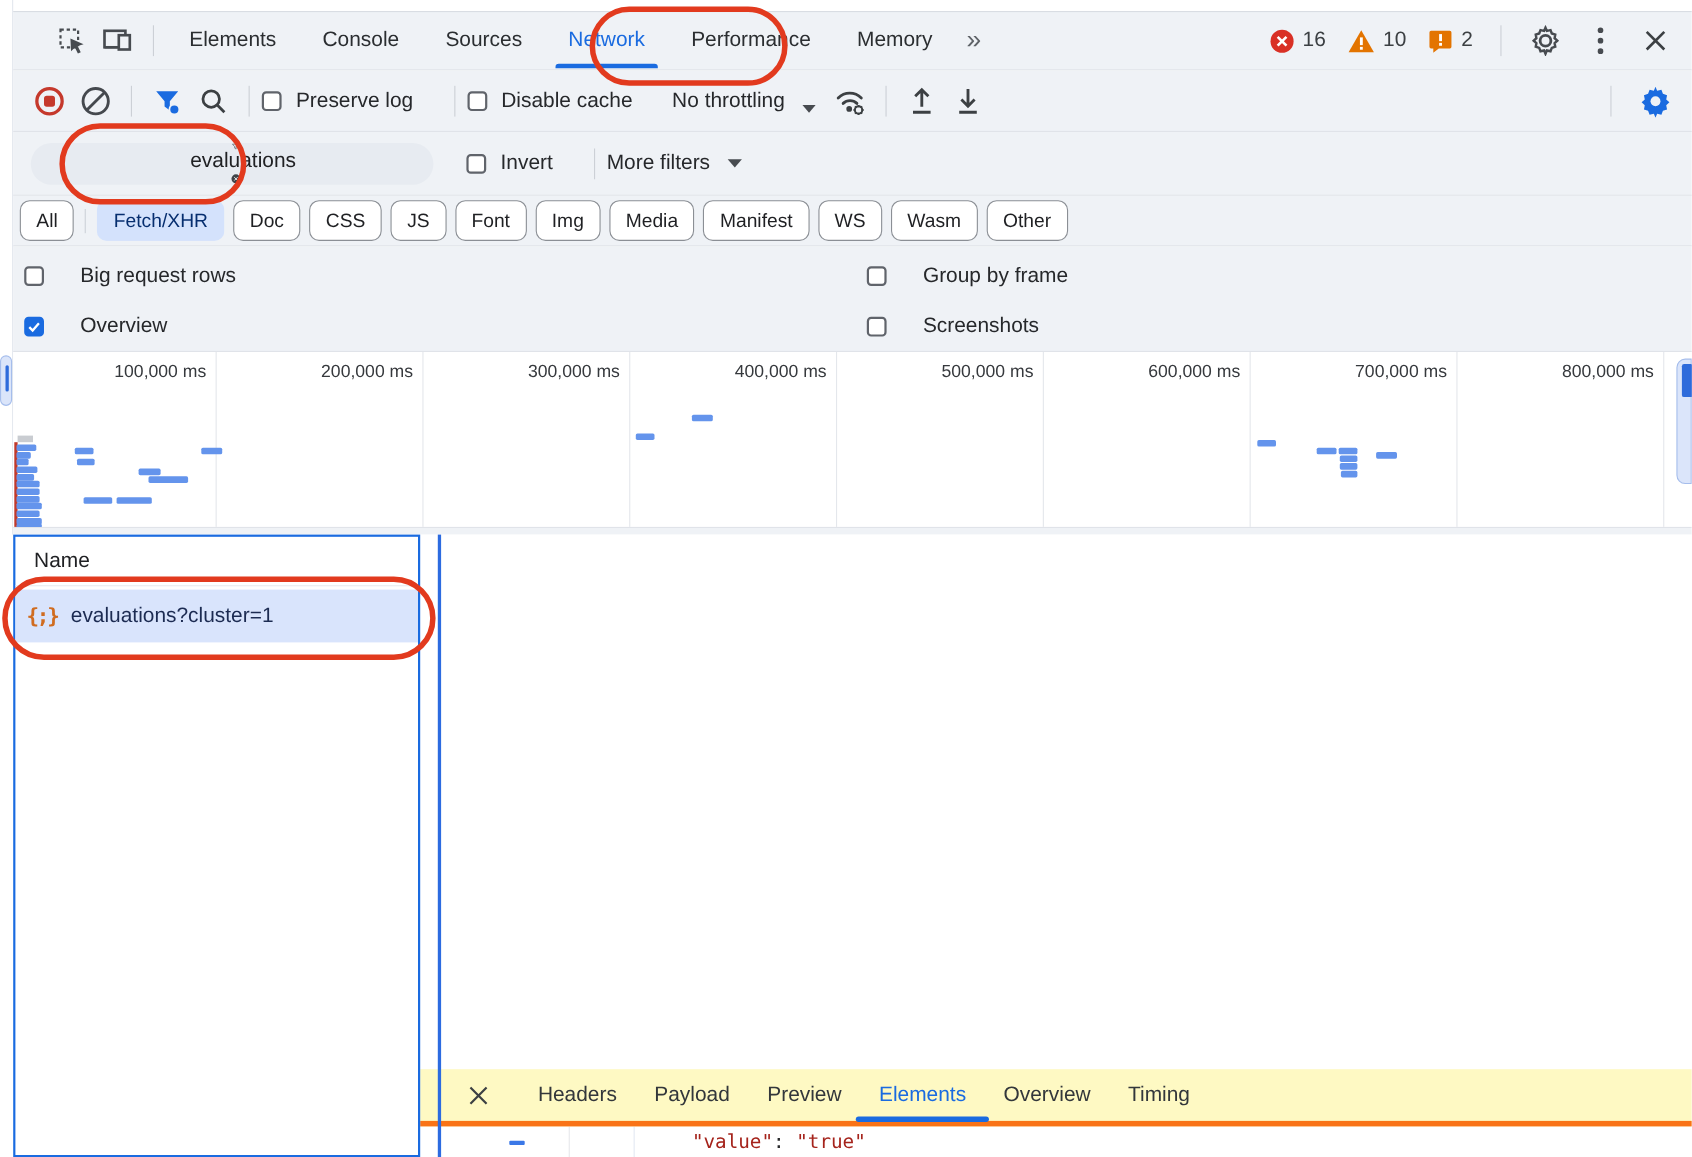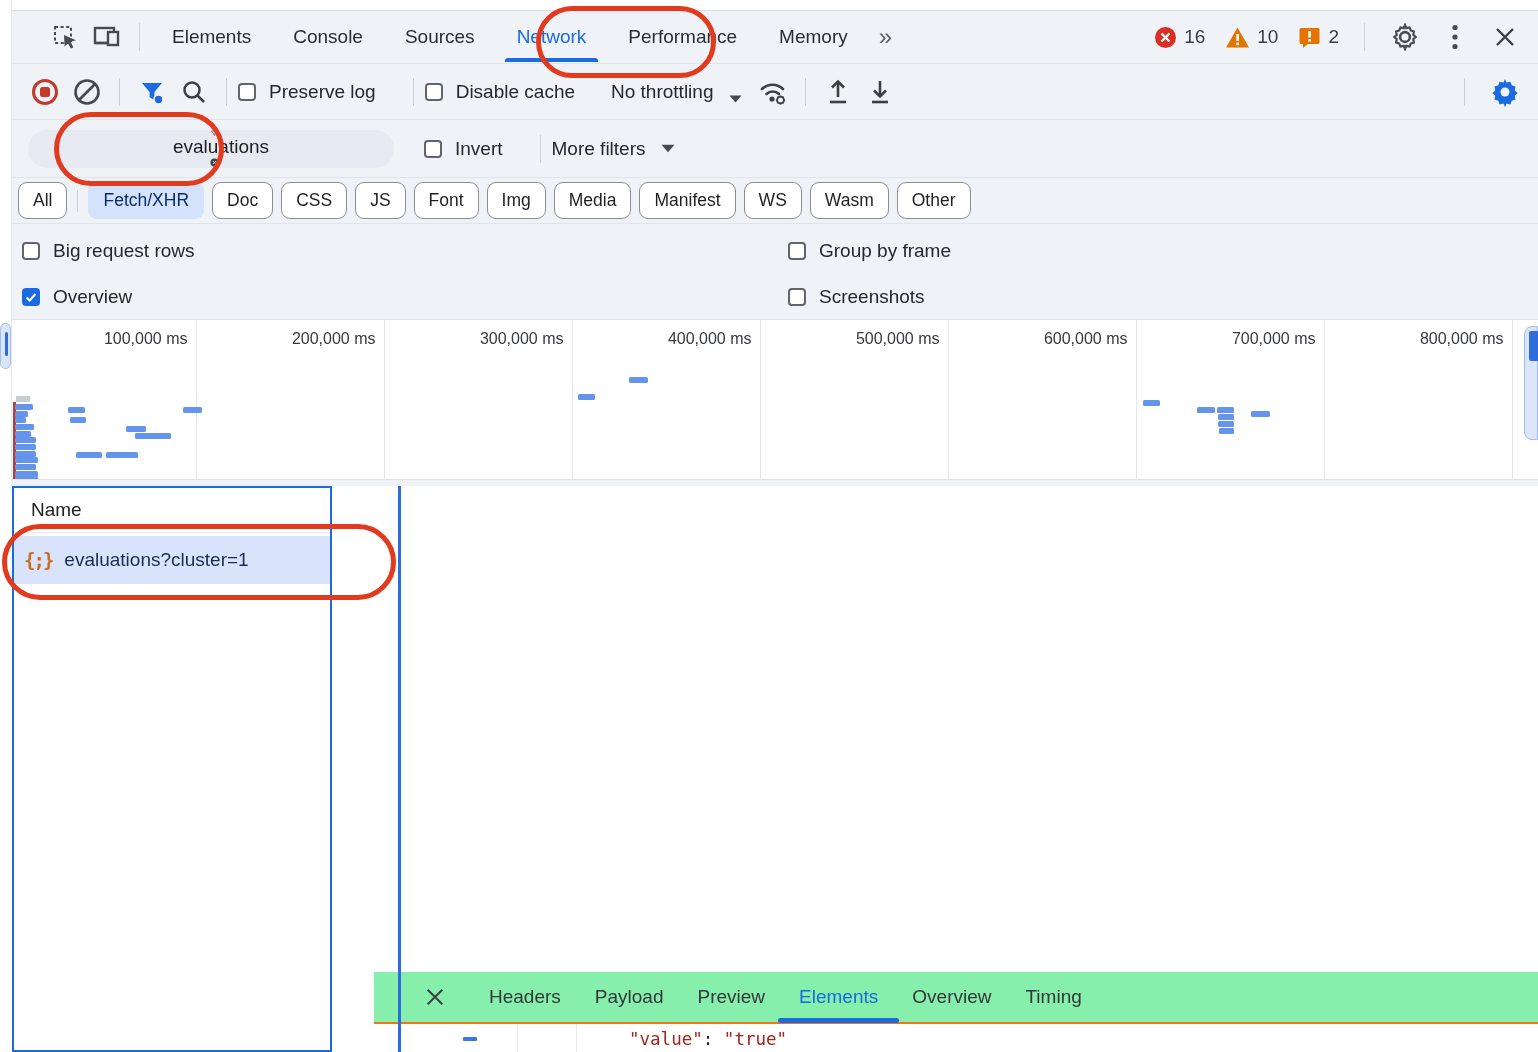--- a/index.html
+++ b/index.html
@@ -53,48 +53,48 @@
   .morefilters { display:flex; align-items:center; gap:15px; font-size:19px; color:#26282b; cursor:pointer; }
 
   
   .chip { height:37px; display:flex; align-items:center; padding:0 14px; margin:0 4px;
           background:#fff; border:1.5px solid #8b8f95; border-radius:9px;
           font-size:17.5px; color:#1f2023; cursor:pointer; white-space:nowrap; }
   .chip.sel { background:#d4e2fc; border-color:transparent; color:#062e6f; }
   .chipsep { width:1px; height:22px; background:#cdd1d7; margin:0 6px; }
 
   
-  .optitem { position:absolute; display:flex; align-items:center; }
+  .optitem { position:absolute; display:flex; align-items:center;gap:20px; }
 
   
   .ov { position:absolute; left:0; right:0; top:320px; height:160px; background:#fff;
         border-bottom:1px solid #e0e3e9; overflow:hidden; }
   .ov .grid { position:absolute; top:0; bottom:0; width:1px; background:#e4e7ec; }
   .ov .tick { position:absolute; top:10px; font-size:16px; color:#36393d; }
   .ov .bar { position:absolute; height:5.5px; border-radius:1.5px; background:#6494ec; }
   .ov .graybar { position:absolute; height:6px; background:#c9ccd1; }
   .ov .redline { position:absolute; width:2.5px; background:#c0392b; }
   .ovstrip { position:absolute; left:0; right:0; top:480px; height:6px; background:#eff2f6; }
   .handle { position:absolute; background:#dbe5fa; border:1.5px solid #a5bdec; z-index:5; }
   .handle .grip { position:absolute; background:#2e6bdb; border-radius:2px; }
 
   
   .bottom { position:absolute; left:0; right:0; top:486px; bottom:0; background:#fff; }
-  .namepanel { position:absolute; left:12px; top:486px; width:320px; bottom:0;
+  .namepanel { position:absolute; left:12px; top:486px; width:370px; bottom:0;
                background:#fff; border:2px solid #1a6be0; z-index:3; }
   .namehdr { height:45px; display:flex; align-items:center; padding-left:17px;
              font-size:19px; color:#202124; border-bottom:1px solid #e8eaee; }
   .reqrow { height:48px; margin-top:3px; background:#d9e4fc; display:flex; align-items:center;
             padding-left:10px; cursor:pointer; }
   .reqrow .jsonicon { font-family:"DejaVu Sans Mono", monospace; font-weight:bold;
             font-size:19px; color:#d06c20; letter-spacing:-2px; margin-right:12px; }
   .reqrow .reqname { font-size:19px; color:#1c2b52; }
 
   .dtabstrip { position:absolute; left:374px; right:0; top:486px; height:52px;
-               background:#86efac; border-bottom:2px solid #f97316;
+               background:#fef9c3; border-bottom:5px solid #f97316;
                display:flex; align-items:center; padding-left:46px; z-index:2; }
   .dtab { position:relative; display:flex; align-items:center; height:100%; padding:0 17px;
           font-size:19px; color:#33373b; cursor:pointer; }
   .dtab.active { color:#1a6be0; }
   .dtab.active::after { content:''; position:absolute; left:-4px; right:-4px; bottom:-1px;
           height:5px; border-radius:4px; background:#1a6be0; }
   .dclose { width:30px; height:30px; display:flex; align-items:center; justify-content:center;
             margin-right:22px; cursor:pointer; }
 
   .vsplit { position:absolute; left:398px; top:486px; width:3px; bottom:0;

